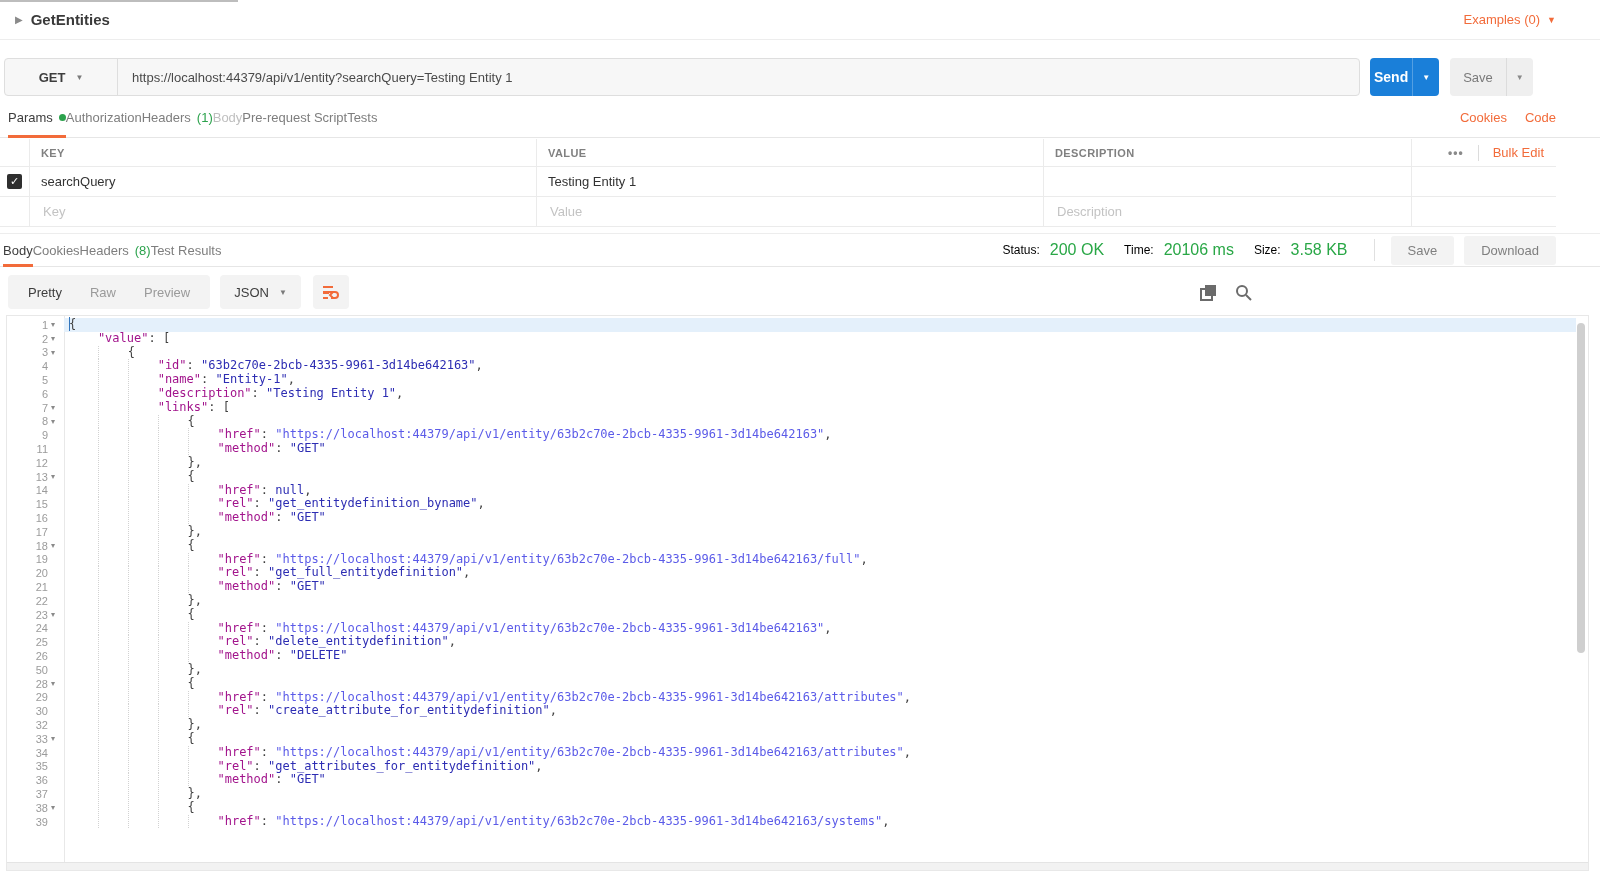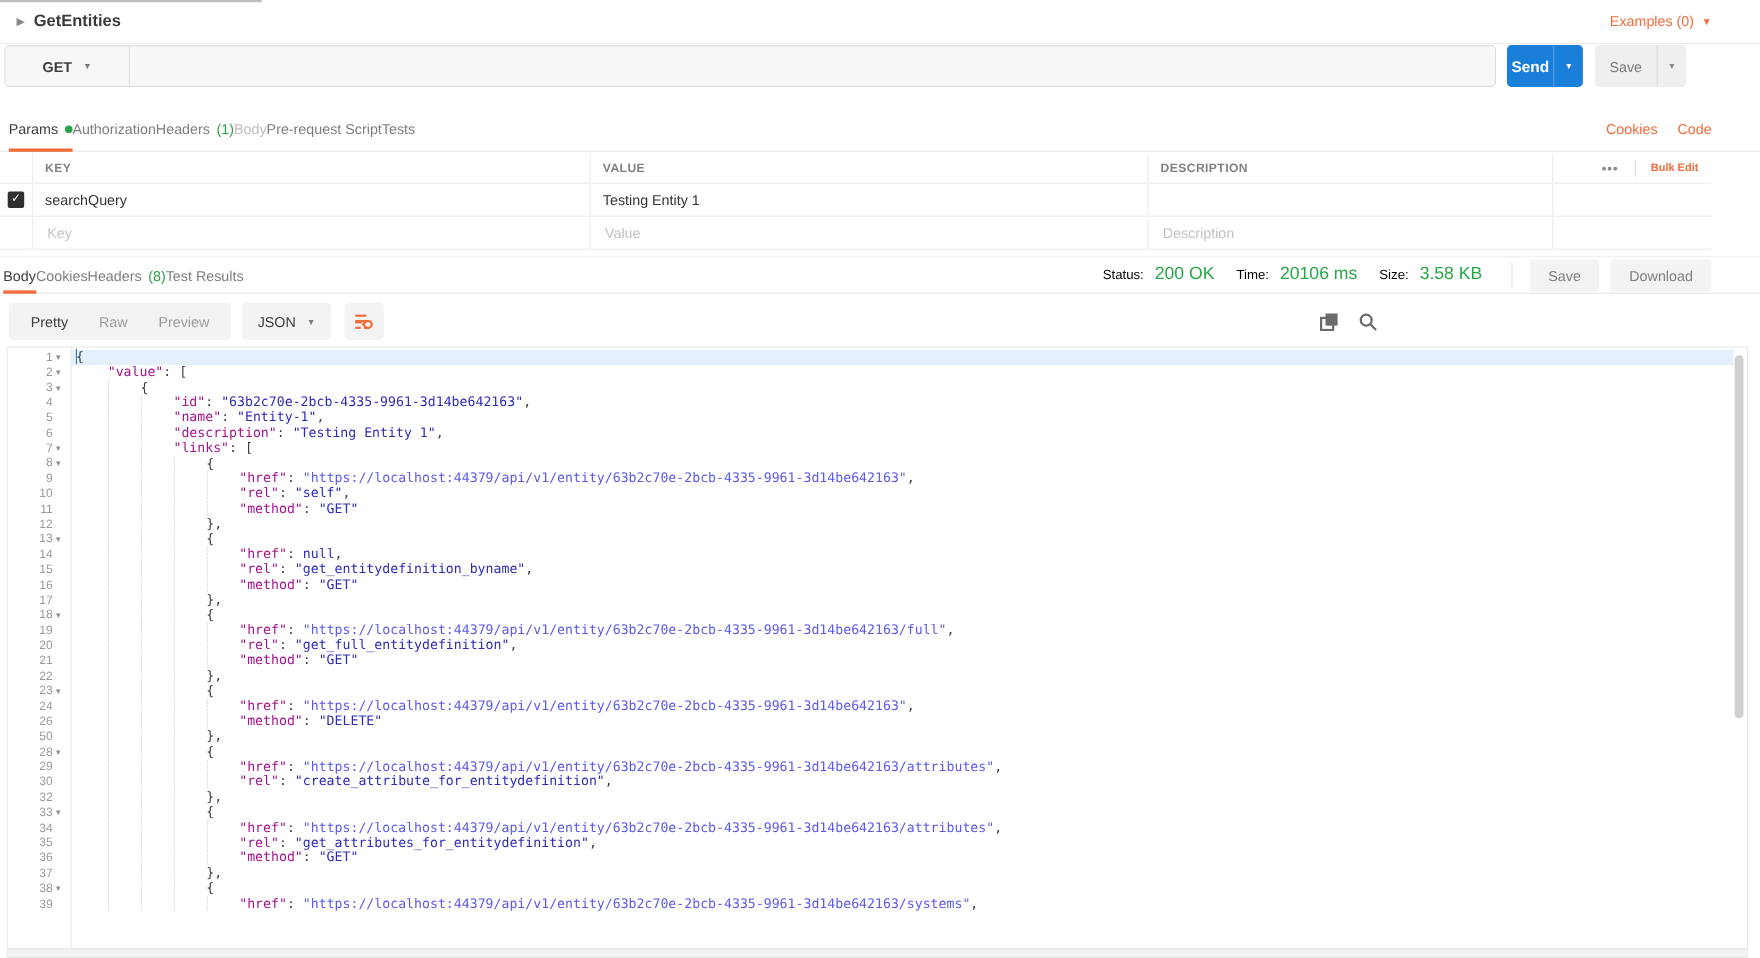--- a/index.html
+++ b/index.html
@@ -8,21 +8,21 @@
 
   
   .toptab-line{position:absolute;left:0;top:0;width:238px;height:2px;background:#bdbdbd;}
   .header{position:absolute;left:0;top:0;width:1600px;height:40px;border-bottom:1px solid #ededed;display:flex;align-items:center;padding:0;box-sizing:border-box;}
   .hdr-caret{color:#8a8a8a;font-size:10px;margin-left:15px;margin-right:8px;}
   .hdr-title{font-size:15px;font-weight:bold;color:#3a3a3a;}
   .examples{margin-left:auto;margin-right:44px;color:#f26b3a;font-size:13px;display:flex;align-items:center;gap:7px;cursor:pointer;}
   .examples .car{font-size:9px;}
 
   
-  .urlrow{position:absolute;left:0;top:41px;width:1595px;height:55px;display:flex;align-items:flex-start;box-sizing:border-box;padding:0 44px 0 4px;}
+  .urlrow{position:absolute;left:0;top:41px;width:1595px;height:55px;display:flex;align-items:flex-end;box-sizing:border-box;padding:0 44px 0 4px;}
   .urlgroup{flex:1;height:38px;background:#f7f7f7;border:1px solid #dedede;border-radius:4px;display:flex;align-items:stretch;box-sizing:border-box;max-width:1356px;}
   .method{width:112px;display:flex;align-items:center;justify-content:center;gap:10px;font-size:13px;font-weight:bold;color:#3d3d3d;border-right:1px solid #dedede;cursor:pointer;}
   .method .car{font-size:8px;color:#7a7a7a;font-weight:normal;}
   .urltext{flex:1;display:flex;align-items:center;padding-left:14px;font-size:13px;color:#4a4a4a;}
   .btn-split{height:38px;border-radius:4px;display:flex;align-items:stretch;overflow:hidden;flex:none;}
   .send-btn{margin-left:10px;background:#1a7fd9;color:#fff;}
   .send-main{display:flex;align-items:center;padding:0 4px;font-size:14px;font-weight:bold;cursor:pointer;}
   .send-caret{display:flex;align-items:center;padding:0 9px;border-left:1px solid rgba(255,255,255,.25);font-size:8px;cursor:pointer;}
   .save-btn{margin-left:11px;background:#efefef;color:#7a7a7a;}
   .save-main{display:flex;align-items:center;padding:0 13px;font-size:13px;cursor:pointer;}
@@ -46,21 +46,21 @@
   .ptable{position:absolute;left:0;top:139px;width:1556px;}
   .prow{display:grid;grid-template-columns:30px 507px 507px 368px 1fr;border-bottom:1px solid #ebebeb;box-sizing:border-box;}
   .prow > div{border-right:1px solid #ebebeb;display:flex;align-items:center;padding-left:11px;box-sizing:border-box;overflow:hidden;}
   .prow > div:last-child{border-right:none;}
   .phead{height:28px;}
   .phead > div{font-size:11px;font-weight:bold;color:#808080;letter-spacing:.4px;}
   .pdata{height:30px;font-size:13px;color:#333;}
   .pactions{justify-content:flex-end;padding-right:12px;gap:14px;}
   .dots{color:#8a8a8a;font-weight:bold;letter-spacing:1px;font-size:12px;cursor:pointer;}
   .vsep{width:1px;height:16px;background:#dcdcdc;}
-  .bulkedit{color:#f26b3a;font-size:10px;font-weight:bold;letter-spacing:0;cursor:pointer;}
+  .bulkedit{color:#f26b3a;font-size:13px;font-weight:normal;letter-spacing:0;cursor:pointer;}
   .chkwrap{justify-content:center;padding-left:0 !important;}
   .chk{width:15px;height:15px;background:#2f2f2f;border-radius:2px;color:#fff;font-size:11px;line-height:15px;text-align:center;cursor:pointer;}
   .cellinput{border:none;background:transparent;outline:none;font-size:13px;color:#333;width:95%;font-family:"Liberation Sans",sans-serif;}
   .cellinput::placeholder{color:#c3c3c3;}
 
   
   .respmeta{margin-left:auto;margin-right:44px;display:flex;align-items:center;gap:10px;}
   .meta-label{color:#000000;font-size:12px;}
   .meta-val{color:#29a746;font-size:16px;margin-right:10px;}
   .meta-sep{width:1px;height:22px;background:#e0e0e0;margin:0 6px;}
@@ -114,20 +114,21 @@
       <span class="car">▼</span>
     </span>
   </div>
 
   <div class="urlrow">
     <div class="urlgroup">
       <div class="method">
         <span>GET</span>
         <span class="car">▼</span>
       </div>
+      <div class="urltext">https://localhost:44379/api/v1/entity?searchQuery=Testing Entity 1</div>
     </div>
     <div class="btn-split send-btn">
       <div class="send-main">
           <span>Send</span>
         </div>
       <div class="send-caret">▼</div>
     </div>
     <div class="btn-split save-btn">
       <div class="save-main">
           <span>Save</span>
@@ -322,27 +323,20 @@
         </div>
         <div class="cl">
           <div class="gut">
             <span class="num">9</span>
             <span class="nofold"></span>
           </div>
           <div class="code-part"><span class="guide"></span><span class="guide gb"></span><span class="guide gb"></span><span class="guide gb"></span><span class="guide gb"></span><span class="t-k">"href"</span><span class="t-p">: </span><span class="t-l">"https://localhost:44379/api/v1/entity/63b2c70e-2bcb-4335-9961-3d14be642163"</span><span class="t-p">,</span></div>
         </div>
         <div class="cl">
           <div class="gut">
-            <span class="num">10</span>
-            <span class="nofold"></span>
-          </div>
-          <div class="code-part"><span class="guide"></span><span class="guide gb"></span><span class="guide gb"></span><span class="guide gb"></span><span class="guide gb"></span><span class="t-k">"rel"</span><span class="t-p">: </span><span class="t-s">"self"</span><span class="t-p">,</span></div>
-        </div>
-        <div class="cl">
-          <div class="gut">
             <span class="num">11</span>
             <span class="nofold"></span>
           </div>
           <div class="code-part"><span class="guide"></span><span class="guide gb"></span><span class="guide gb"></span><span class="guide gb"></span><span class="guide gb"></span><span class="t-k">"method"</span><span class="t-p">: </span><span class="t-s">"GET"</span></div>
         </div>
         <div class="cl">
           <div class="gut">
             <span class="num">12</span>
             <span class="nofold"></span>
           </div>
@@ -424,20 +418,27 @@
             <span class="fold">▾</span>
           </div>
           <div class="code-part"><span class="guide"></span><span class="guide gb"></span><span class="guide gb"></span><span class="guide gb"></span><span class="t-p">{</span></div>
         </div>
         <div class="cl">
           <div class="gut">
             <span class="num">24</span>
             <span class="nofold"></span>
           </div>
           <div class="code-part"><span class="guide"></span><span class="guide gb"></span><span class="guide gb"></span><span class="guide gb"></span><span class="guide gb"></span><span class="t-k">"href"</span><span class="t-p">: </span><span class="t-l">"https://localhost:44379/api/v1/entity/63b2c70e-2bcb-4335-9961-3d14be642163"</span><span class="t-p">,</span></div>
+        </div>
+        <div class="cl">
+          <div class="gut">
+            <span class="num">25</span>
+            <span class="nofold"></span>
+          </div>
+          <div class="code-part"><span class="guide"></span><span class="guide gb"></span><span class="guide gb"></span><span class="guide gb"></span><span class="guide gb"></span><span class="t-k">"rel"</span><span class="t-p">: </span><span class="t-s">"delete_entitydefinition"</span><span class="t-p">,</span></div>
         </div>
         <div class="cl">
           <div class="gut">
             <span class="num">26</span>
             <span class="nofold"></span>
           </div>
           <div class="code-part"><span class="guide"></span><span class="guide gb"></span><span class="guide gb"></span><span class="guide gb"></span><span class="guide gb"></span><span class="t-k">"method"</span><span class="t-p">: </span><span class="t-s">"DELETE"</span></div>
         </div>
         <div class="cl">
           <div class="gut">

